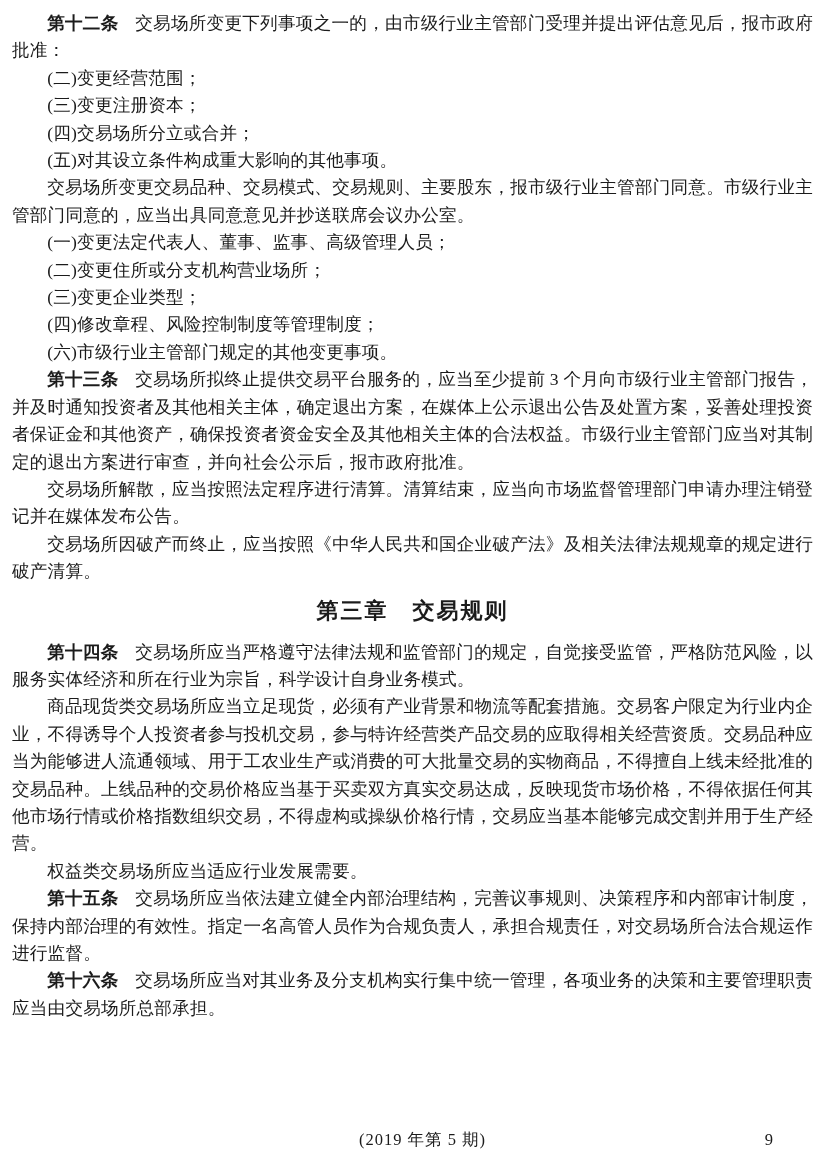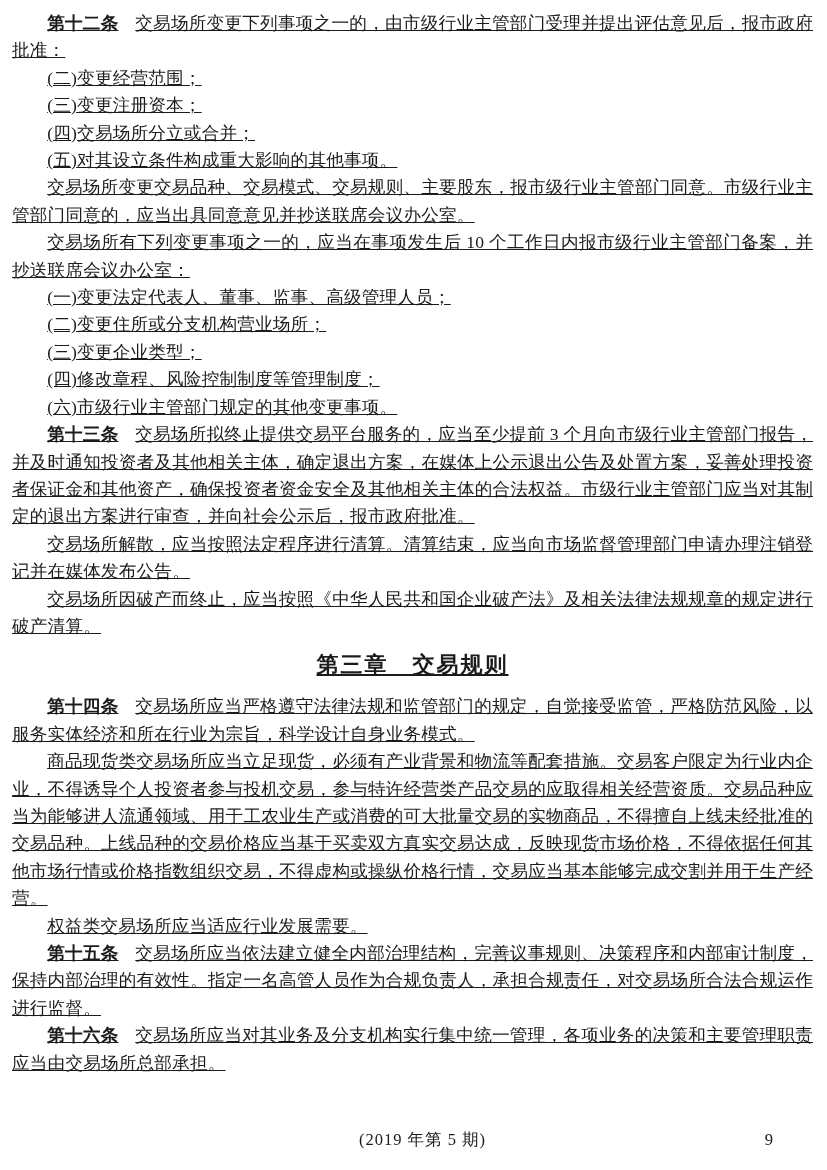--- a/index.html
+++ b/index.html
@@ -22,21 +22,20 @@
     padding: 10px 14px 0 12px;
   }
   #doc-body .block {
     margin: 0;
     font-size: 17.6px;
     line-height: 27.4px;
     text-align: justify;
     text-indent: 2em;
     font-weight: normal;
     letter-spacing: 0.2px;
-    text-decoration: underline;
   }
   #doc-body .block .lead {
     font-weight: 700;
     margin-right: 0.95em;
   }
   #doc-body .block.heading {
     margin: 9px 0 12px 0;
     text-align: center;
     text-indent: 0;
     font-size: 22px;
@@ -70,21 +69,20 @@
 <body>
 
 <div class="page">
   <div id="doc-body">
       <p class="block article"><span class="lead">第十二条</span><span>交易场所变更下列事项之一的，由市级行业主管部门受理并提出评估意见后，报市政府批准：</span></p>
       <p class="block item"><span>(二)变更经营范围；</span></p>
       <p class="block item"><span>(三)变更注册资本；</span></p>
       <p class="block item"><span>(四)交易场所分立或合并；</span></p>
       <p class="block item"><span>(五)对其设立条件构成重大影响的其他事项。</span></p>
       <p class="block para"><span>交易场所变更交易品种、交易模式、交易规则、主要股东，报市级行业主管部门同意。市级行业主管部门同意的，应当出具同意意见并抄送联席会议办公室。</span></p>
-      <p class="block para"><span>交易场所有下列变更事项之一的，应当在事项发生后 10 个工作日内报市级行业主管部门备案，并抄送联席会议办公室：</span></p>
       <p class="block item"><span>(一)变更法定代表人、董事、监事、高级管理人员；</span></p>
       <p class="block item"><span>(二)变更住所或分支机构营业场所；</span></p>
       <p class="block item"><span>(三)变更企业类型；</span></p>
       <p class="block item"><span>(四)修改章程、风险控制制度等管理制度；</span></p>
       <p class="block item"><span>(六)市级行业主管部门规定的其他变更事项。</span></p>
       <p class="block article"><span class="lead">第十三条</span><span>交易场所拟终止提供交易平台服务的，应当至少提前 3 个月向市级行业主管部门报告，并及时通知投资者及其他相关主体，确定退出方案，在媒体上公示退出公告及处置方案，妥善处理投资者保证金和其他资产，确保投资者资金安全及其他相关主体的合法权益。市级行业主管部门应当对其制定的退出方案进行审查，并向社会公示后，报市政府批准。</span></p>
       <p class="block para"><span>交易场所解散，应当按照法定程序进行清算。清算结束，应当向市场监督管理部门申请办理注销登记并在媒体发布公告。</span></p>
       <p class="block para"><span>交易场所因破产而终止，应当按照《中华人民共和国企业破产法》及相关法律法规规章的规定进行破产清算。</span></p>
       <h2 class="block heading"><span>第三章　交易规则</span></h2>
       <p class="block article"><span class="lead">第十四条</span><span>交易场所应当严格遵守法律法规和监管部门的规定，自觉接受监管，严格防范风险，以服务实体经济和所在行业为宗旨，科学设计自身业务模式。</span></p>

